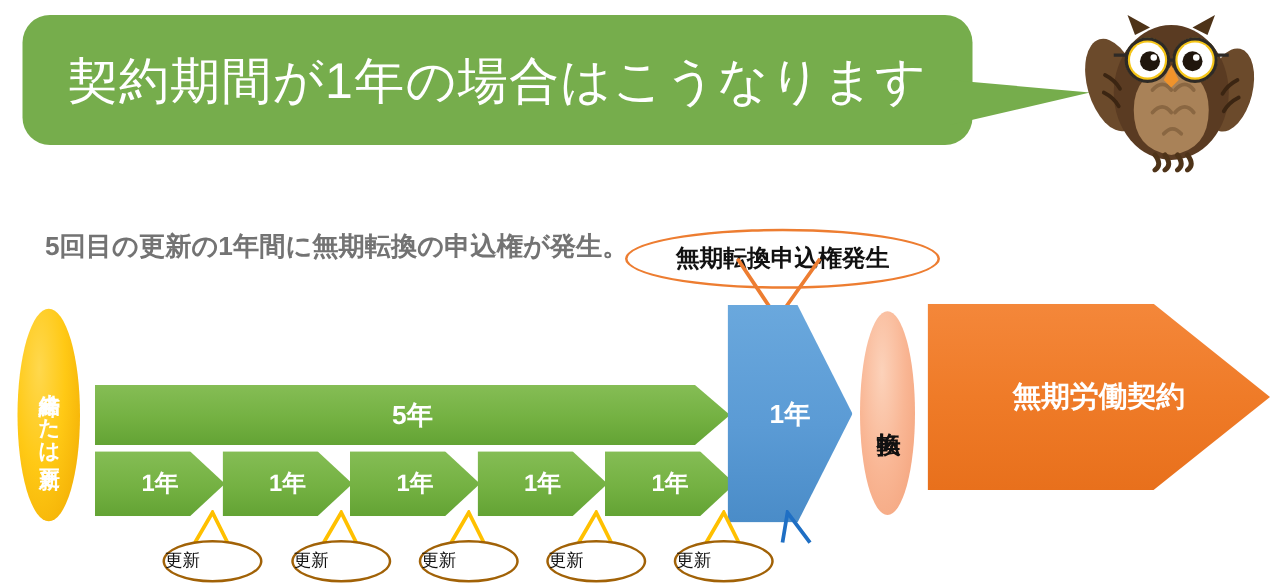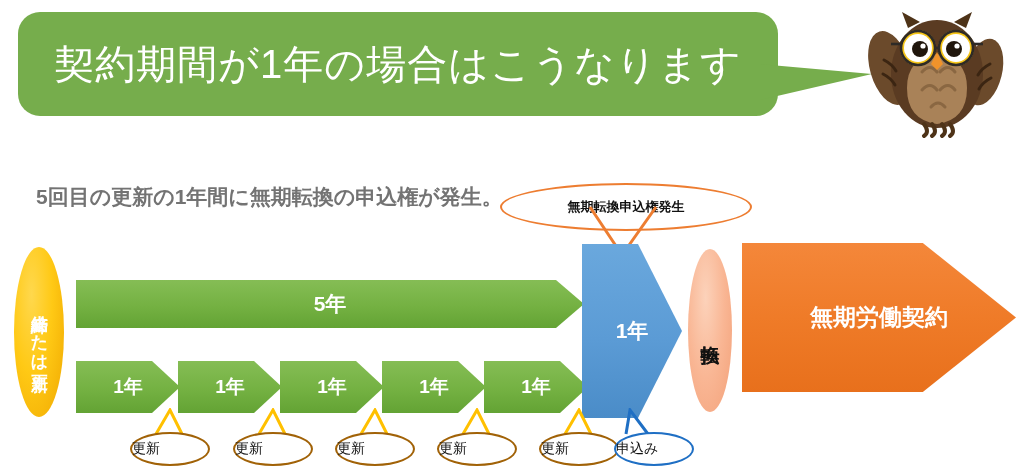--- a/index.html
+++ b/index.html
@@ -77,21 +77,21 @@
     width: 248px;
     height: 44px;
     border: 2.5px solid #ED7D31;
     border-radius: 50%;
     background: #ffffff;
     display: flex;
     align-items: center;
     justify-content: center;
   }
   .callout-text {
-    font-size: 13px;
+    font-size: 19px;
     color: #111111;
     font-weight: 700;
     white-space: nowrap;
   }
   .callout-tail {
     position: absolute;
     left: 572px;
     top: 205px;
     width: 110px;
     height: 54px;
@@ -128,21 +128,21 @@
     justify-content: center;
     color: #ffffff;
     font-weight: 700;
   }
   .chev-green {
     background: linear-gradient(180deg, #85bd55 0%, #74b142 55%, #63a334 100%);
     clip-path: polygon(0 0, calc(100% - 28px) 0, 100% 50%, calc(100% - 28px) 100%, 0 100%);
   }
   .bar5 {
     left: 76px;
-    top: 280px;
+    top: 308px;
     width: 508px;
     height: 48px;
     font-size: 21px;
   }
   .row-y { top: 361px; height: 52px; font-size: 19px; }
   .y1 { left: 76px;  width: 104px; }
   .y2 { left: 178px; width: 104px; }
   .y3 { left: 280px; width: 104px; }
   .y4 { left: 382px; width: 104px; }
   .y5 { left: 484px; width: 104px; }
@@ -340,17 +340,14 @@
   </div>
   <div class="note n3">
     <span class="note-text">更新</span>
   </div>
   <div class="note n4">
     <span class="note-text">更新</span>
   </div>
   <div class="note n5">
     <span class="note-text">更新</span>
   </div>
-  <div class="note n6 blue">
-    <span class="note-text">申込み</span>
-  </div>
 
 </div>
 
 </body></html>

